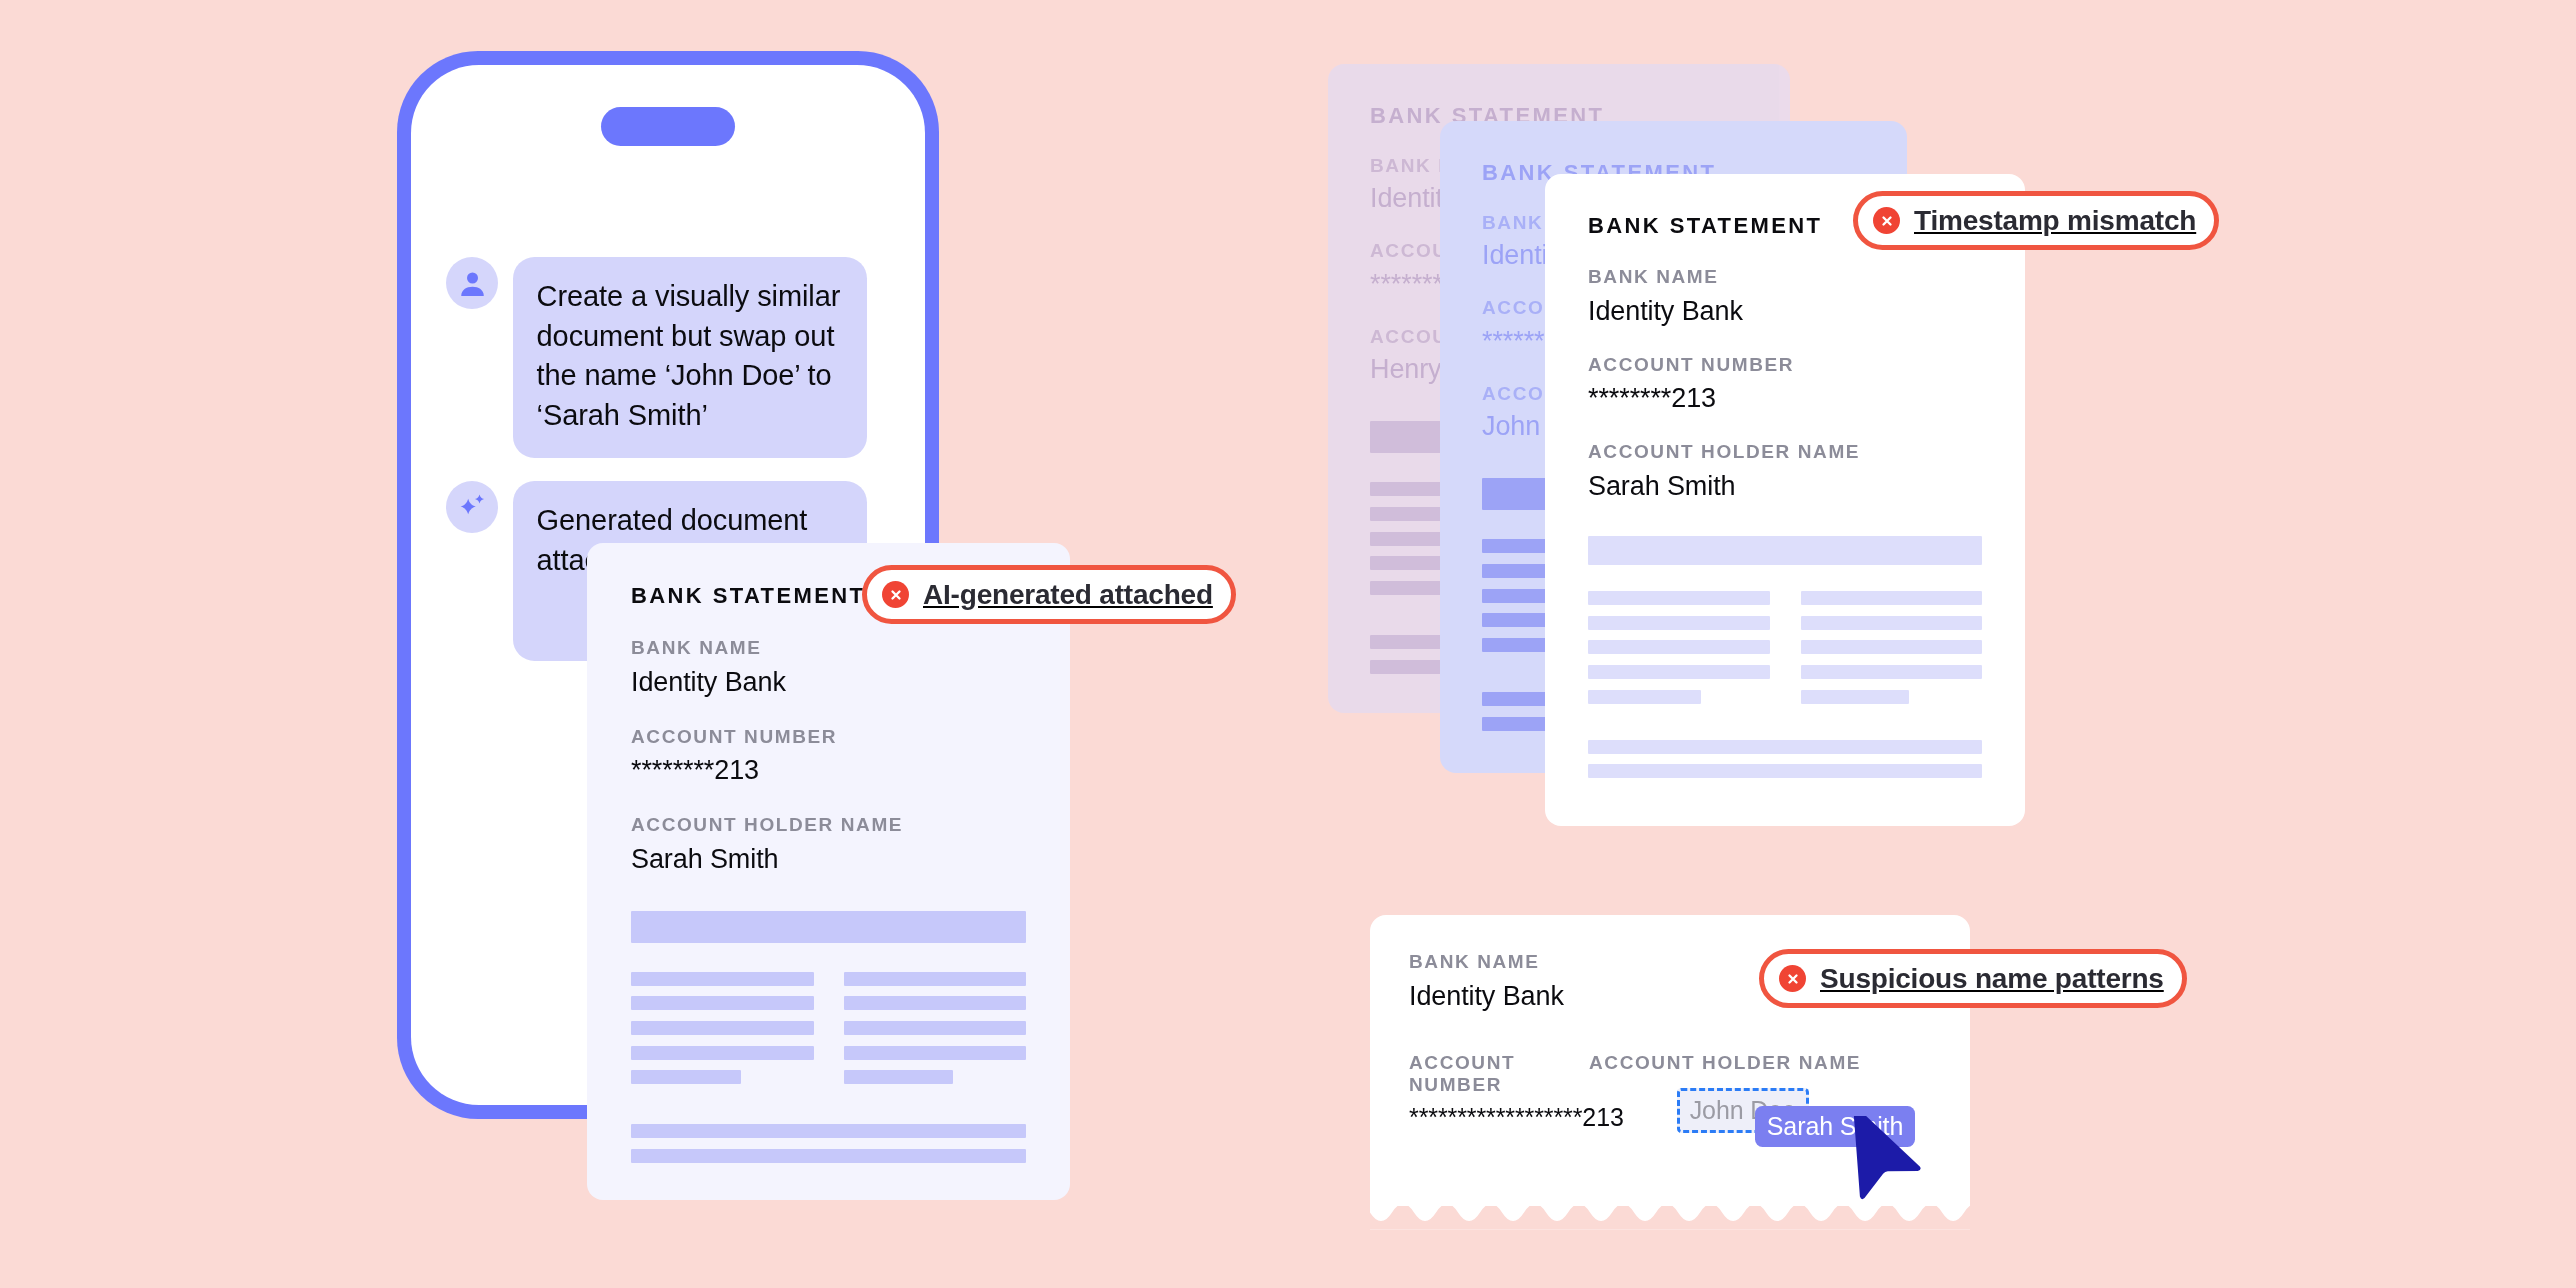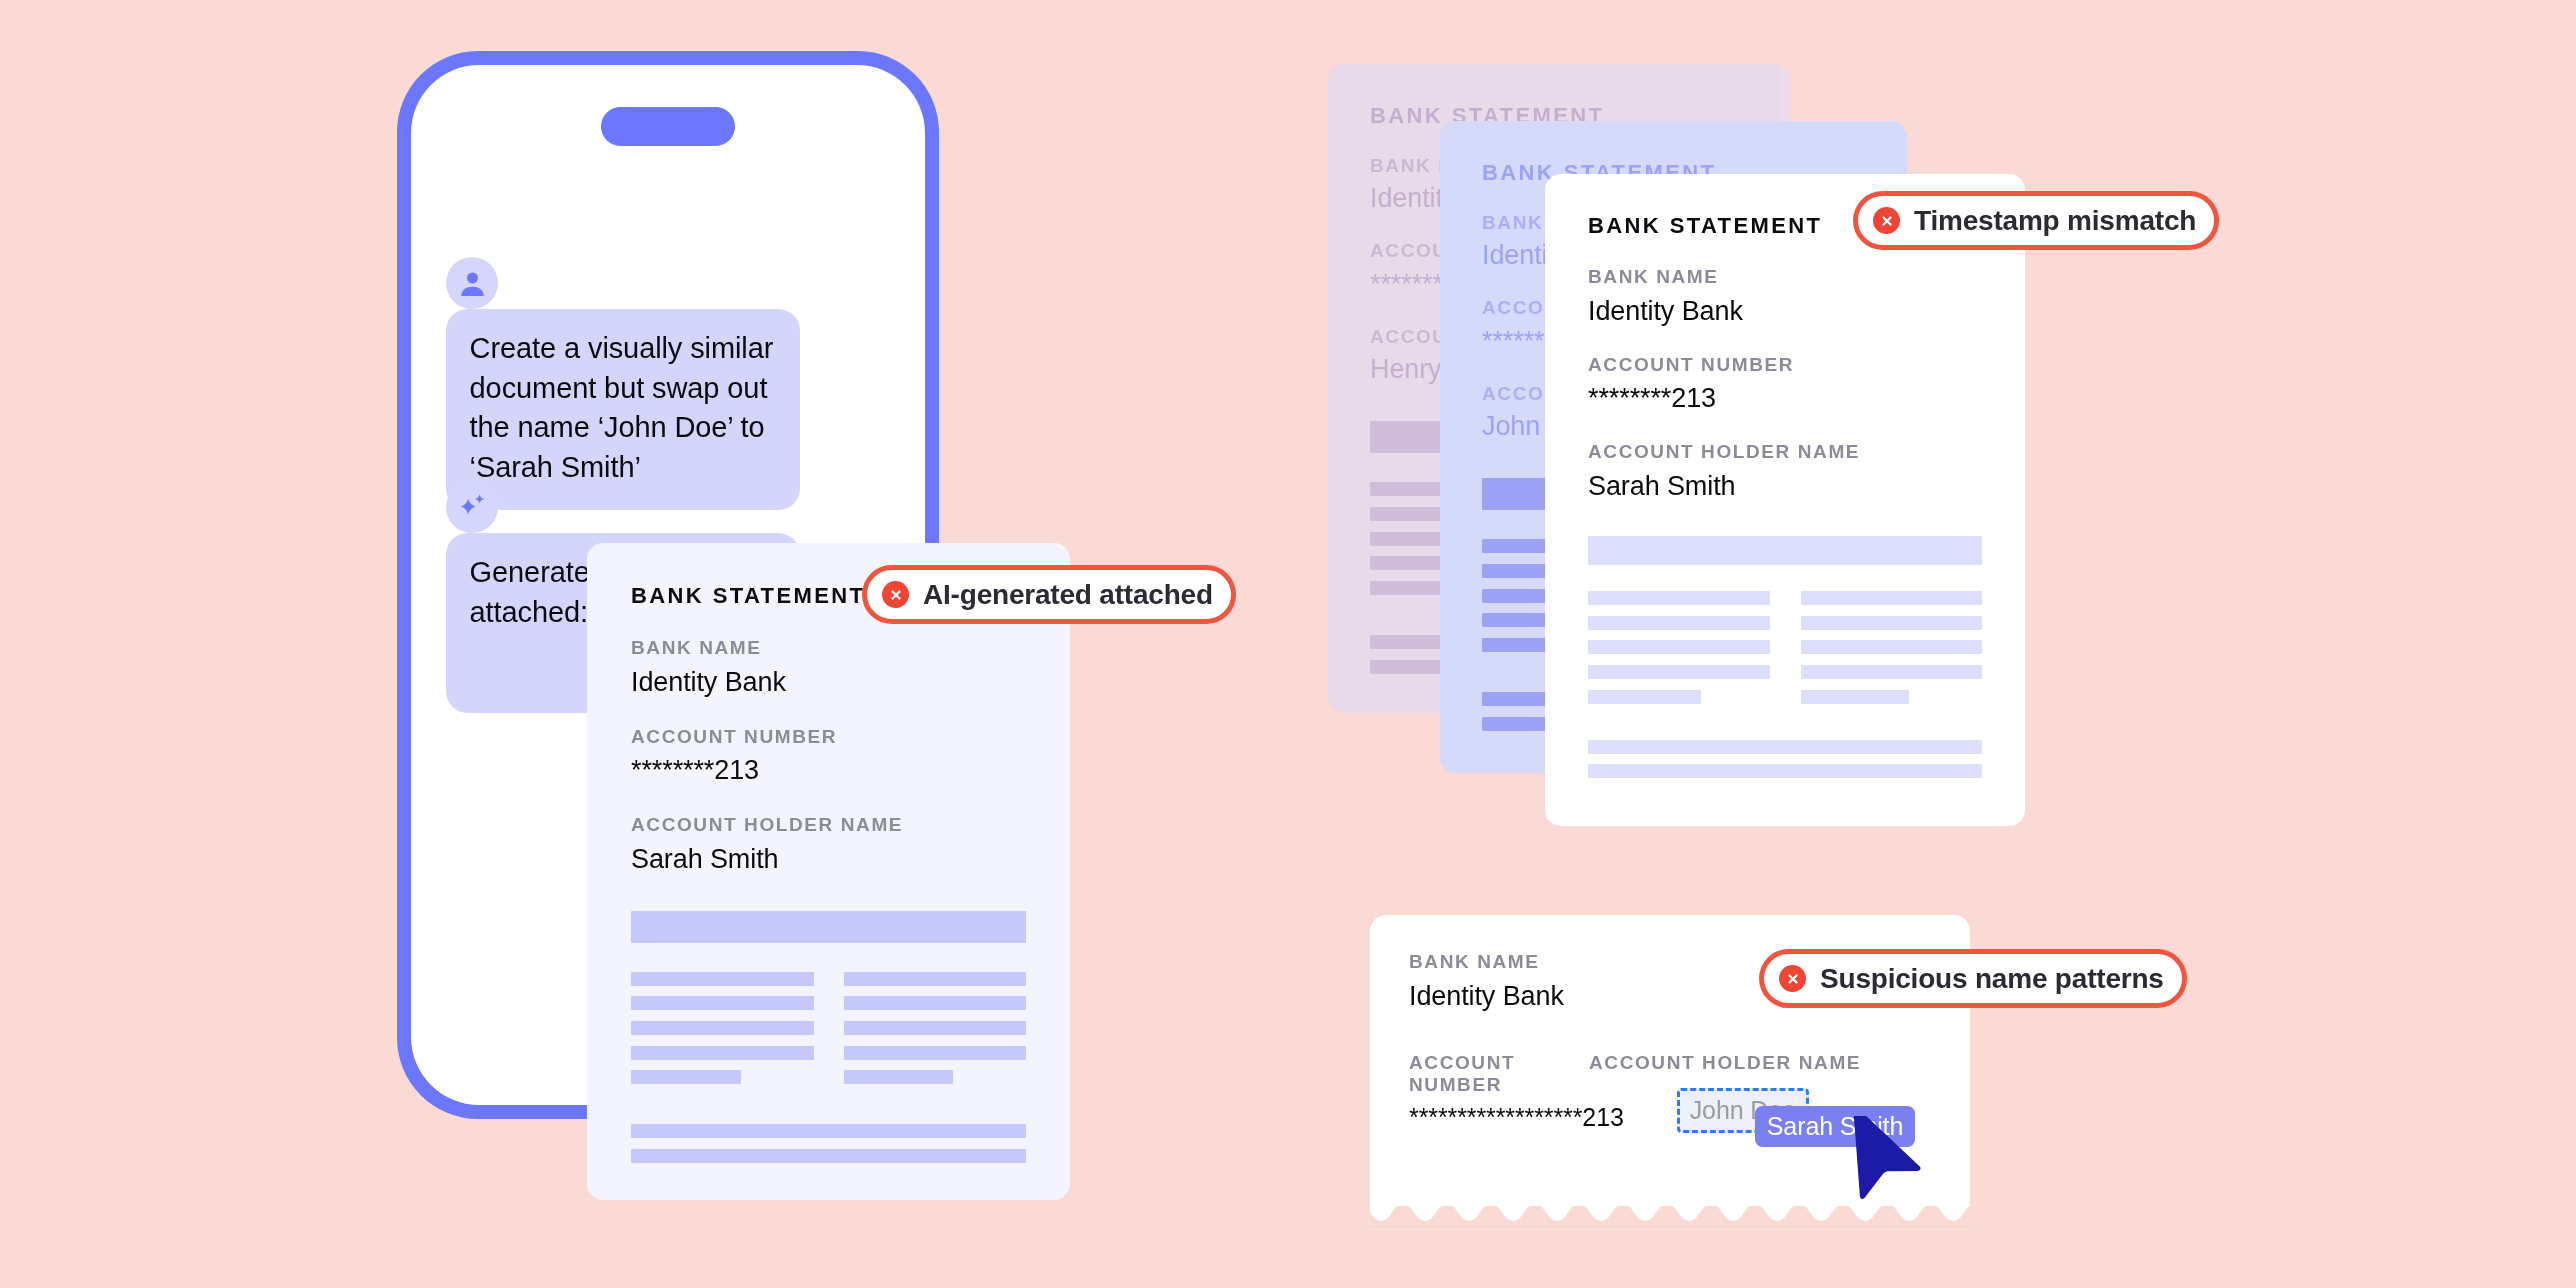--- a/index.html
+++ b/index.html
@@ -36,21 +36,21 @@
     top: 42px;
     width: 134px; height: 39px;
     background: #6C77FD;
     border-radius: 21.5px;
   }
 
   .chat-row {
     position: absolute;
     display: flex;
     align-items: flex-start;
-    flex-direction: column;
+    gap: 15px;
   }
   #chat-row-user  { left: 35px; top: 192px; }
   #chat-row-ai    { left: 35px; top: 416px; }
 
   .chat-avatar {
     flex: 0 0 auto;
     width: 52px; height: 52px;
     border-radius: 50%;
     background: #D5D6FB;
     display: flex; align-items: center; justify-content: center;
@@ -166,20 +166,21 @@
   .flag-badge {
     position: absolute;
     display: inline-flex;
     align-items: center;
     gap: 14px;
     background: #FFFFFF;
     border: 5.4px solid #F05540;
     border-radius: 536px;
     padding: 8.6px 18px 8.6px 15px;
     white-space: nowrap;
+    text-decoration: underline;
   }
   .flag-badge .flag-text {
     font-size: 28px;
     font-weight: bold;
     color: #2B2B33;
     letter-spacing: -0.2px;
   }
   .flag-x {
     flex: 0 0 auto;
     width: 27px; height: 27px;

